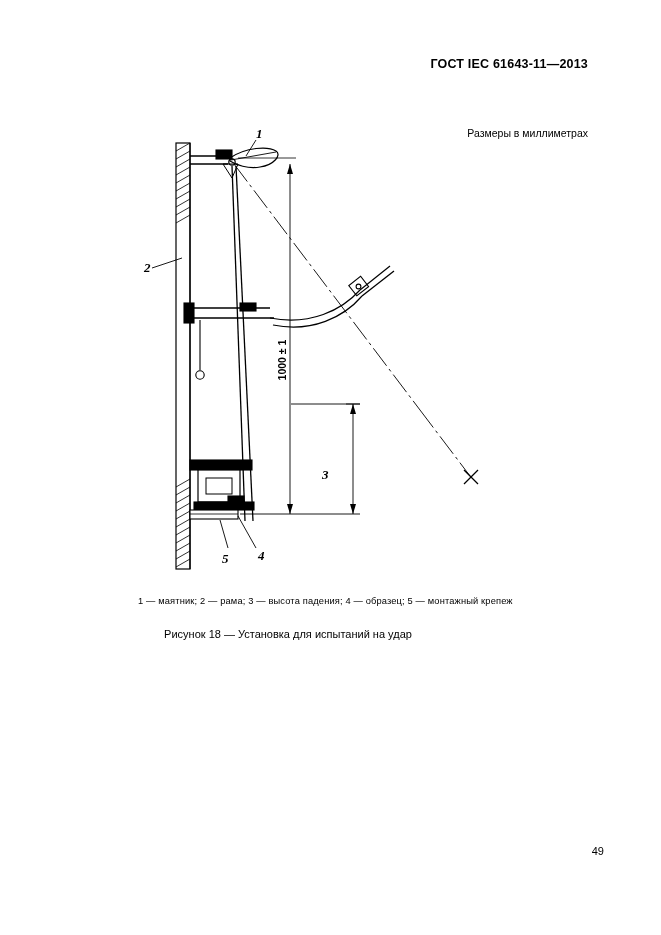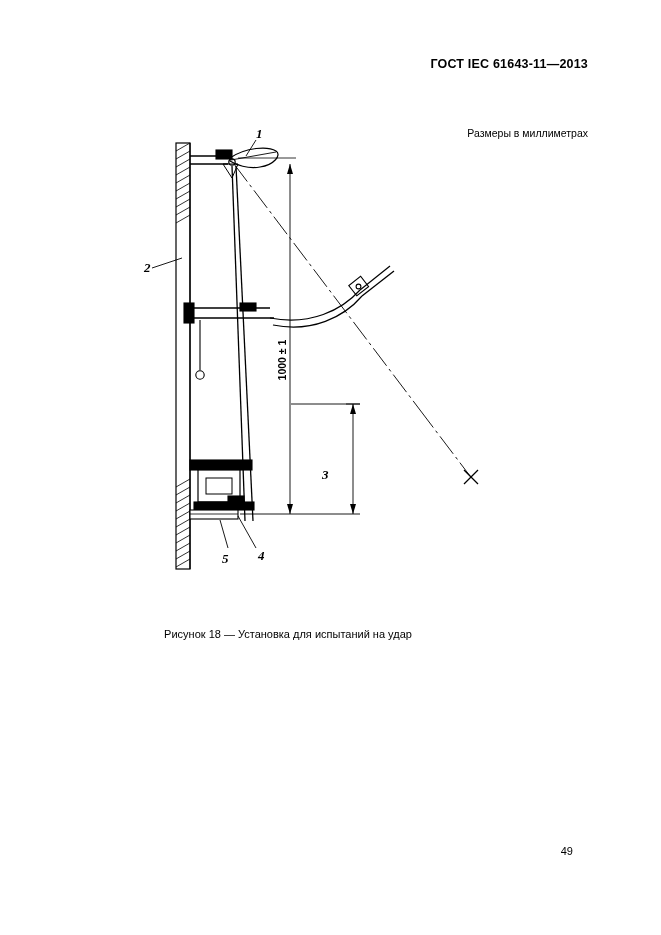--- a/index.html
+++ b/index.html
@@ -63,21 +63,21 @@
     position: absolute;
     top: 628px;
     left: 0;
     width: 576px;
     text-align: center;
     font-size: 11px;
   }
   .page-number {
     position: absolute;
     bottom: 78px;
-    right: 88px;
+    right: 57px;
     font-size: 11px;
   }
 </style>
 </head>
 <body>
 
 <div class="page">
 
   <div class="header-std">ГОСТ IEC 61643-11—2013</div>
 
@@ -192,18 +192,19 @@
       <text x="196" y="18" font-family="Liberation Serif, serif" font-style="italic" font-weight="bold" font-size="13" fill="#000000">1</text>
       <text x="84" y="152" font-family="Liberation Serif, serif" font-style="italic" font-weight="bold" font-size="13" fill="#000000">2</text>
       <text x="262" y="359" font-family="Liberation Serif, serif" font-style="italic" font-weight="bold" font-size="13" fill="#000000">3</text>
       <text x="198" y="440" font-family="Liberation Serif, serif" font-style="italic" font-weight="bold" font-size="13" fill="#000000">4</text>
       <text x="162" y="443" font-family="Liberation Serif, serif" font-style="italic" font-weight="bold" font-size="13" fill="#000000">5</text>
 
       <text x="226" y="240" font-family="Liberation Sans, sans-serif" font-size="10.5" font-weight="bold" fill="#000000" transform="rotate(-90 226 240)" text-anchor="middle">1000 ± 1</text>
     </svg>
   </div>
 
+  <div class="legend">1 — маятник; 2 — рама; 3 —  высота падения; 4 — образец; 5 — монтажный крепеж</div>
 
   <div class="figure-caption">Рисунок 18 — Установка для испытаний на удар</div>
 
   <div class="page-number">49</div>
 
 </div>
 
 </body></html>

